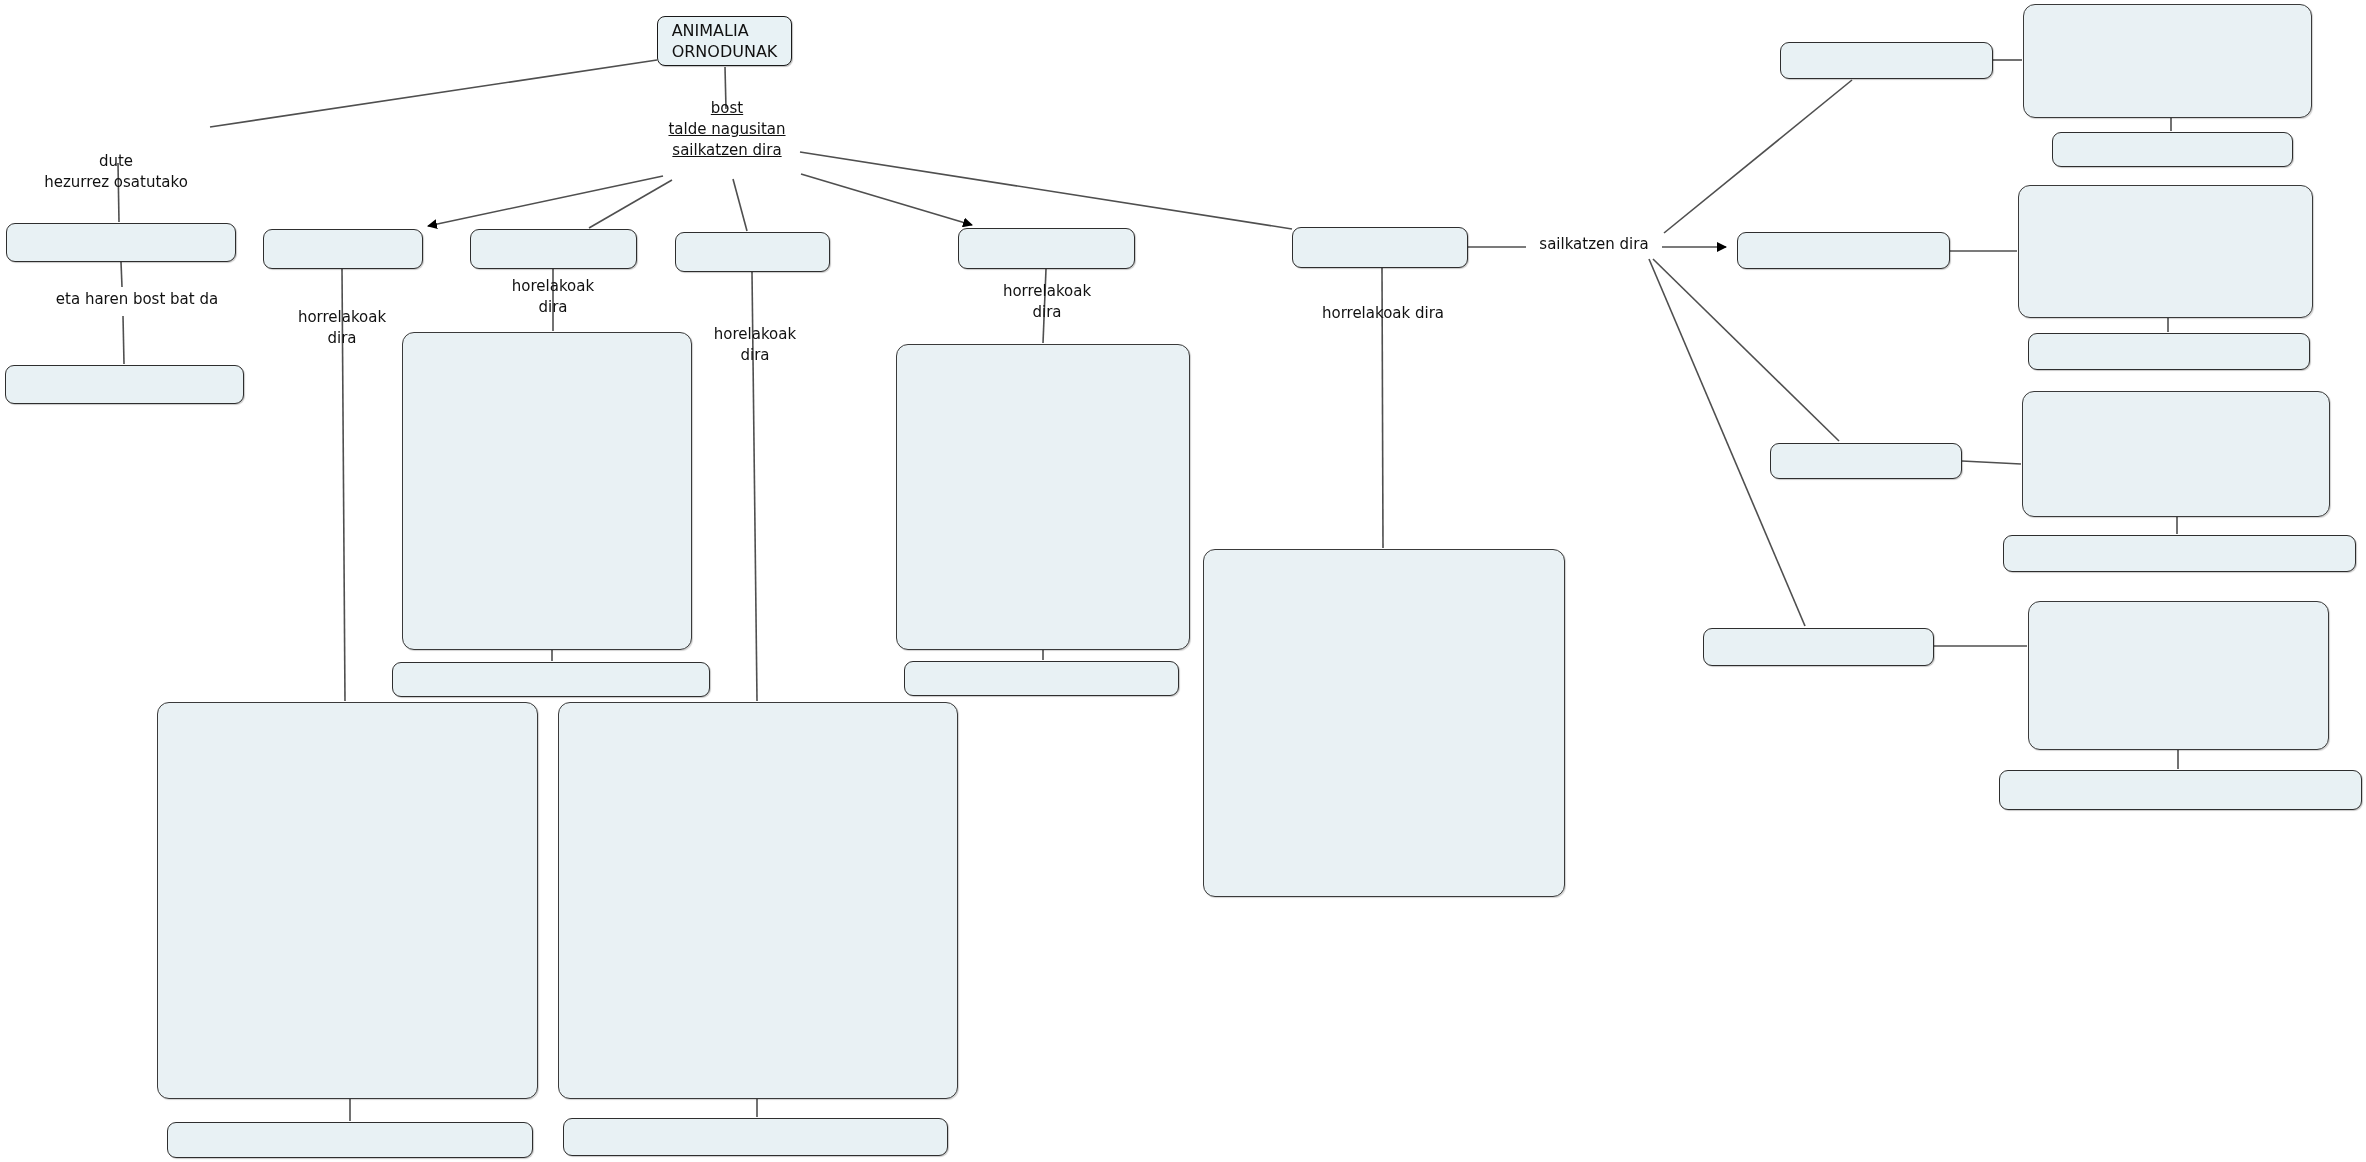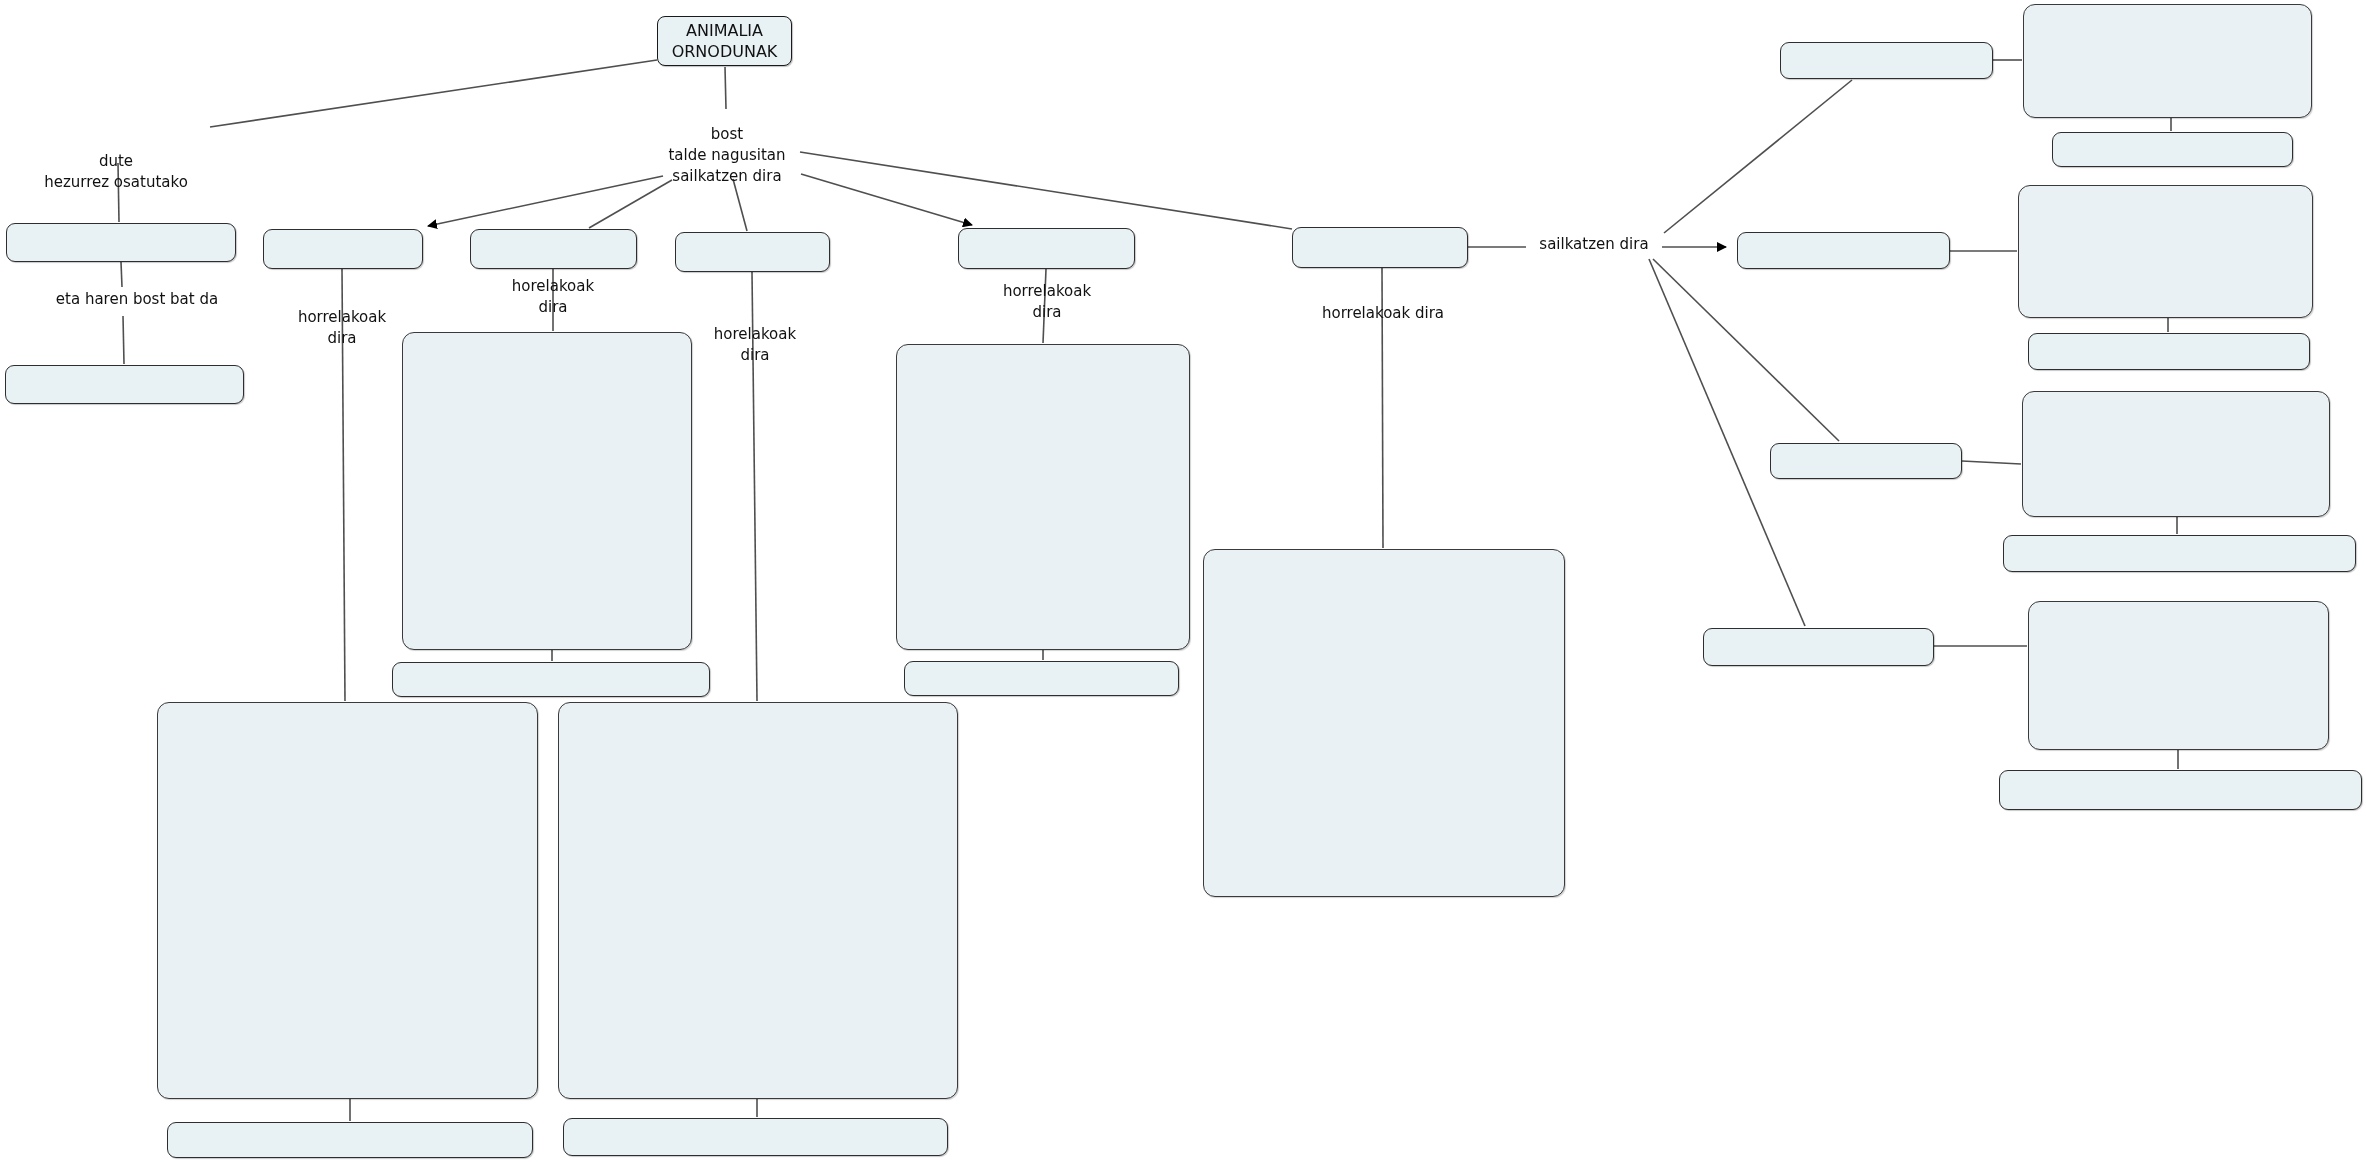--- a/index.html
+++ b/index.html
@@ -5,21 +5,21 @@
   html,body{margin:0;padding:0;background:#ffffff;}
   body{font-family:"DejaVu Sans","Liberation Sans",sans-serif;color:#111111;}
   #canvas{position:relative;width:2366px;height:1162px;background:#ffffff;overflow:hidden;}
   #wires{position:absolute;left:0;top:0;width:2366px;height:1162px;}
   .cbox{position:absolute;background:#e8f1f4;border:1.4px solid #2e2e2e;border-radius:9px;
         box-shadow:1px 1px 1px rgba(0,0,0,0.22);box-sizing:border-box;}
   .ibox{position:absolute;background:#e9f1f4;border:1.3px solid #3a3a3a;border-radius:12px;
         box-shadow:1px 1px 1px rgba(0,0,0,0.18);box-sizing:border-box;}
   .root{position:absolute;background:#e8f2f5;border:1.6px solid #1a1a1a;border-radius:8px;
         box-shadow:1px 1px 1px rgba(0,0,0,0.25);box-sizing:border-box;
-        display:flex;align-items:center;justify-content:center;text-align:center;
+        display:flex;align-items:center;justify-content:center;
         font-size:16px;line-height:21px;white-space:pre-line;}
   .lbl{position:absolute;text-align:center;font-size:15px;line-height:21px;white-space:pre-line;}
 </style>
 </head>
 <body>
 
 <div id="canvas">
 
   <svg id="wires" viewBox="0 0 2366 1162" xmlns="http://www.w3.org/2000/svg">
     <defs>
@@ -62,21 +62,21 @@
       <line x1="2178" y1="750" x2="2178" y2="769"></line>
     </g>
   </svg>
 
   <div class="root" style="left:657px;top:16px;width:135px;height:50px;">ANIMALIA
 ORNODUNAK</div>
 
   <div class="lbl" style="left:6px;top:119px;width:220px;margin-top:32px;">dute
 hezurrez osatutako</div>
   <div class="lbl" style="left:17px;top:289px;width:240px;">eta haren bost bat da</div>
-  <div class="lbl" style="left:647px;top:124px;width:160px;">bost
+  <div class="lbl" style="left:647px;top:98px;width:160px;text-decoration:underline;">bost
 talde nagusitan
 sailkatzen dira</div>
   <div class="lbl" style="left:262px;top:307px;width:160px;">horrelakoak
 dira</div>
   <div class="lbl" style="left:473px;top:276px;width:160px;">horelakoak
 dira</div>
   <div class="lbl" style="left:675px;top:324px;width:160px;">horelakoak
 dira</div>
   <div class="lbl" style="left:967px;top:281px;width:160px;">horrelakoak
 dira</div>

